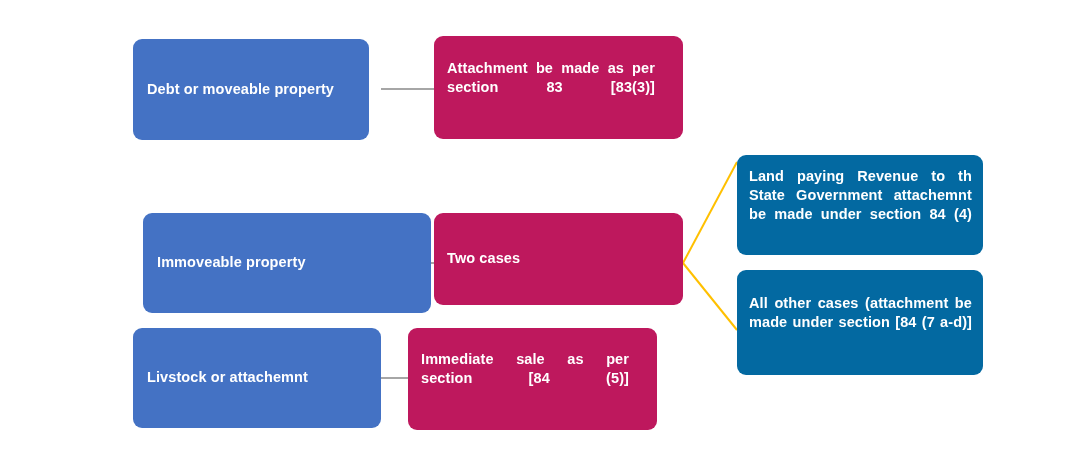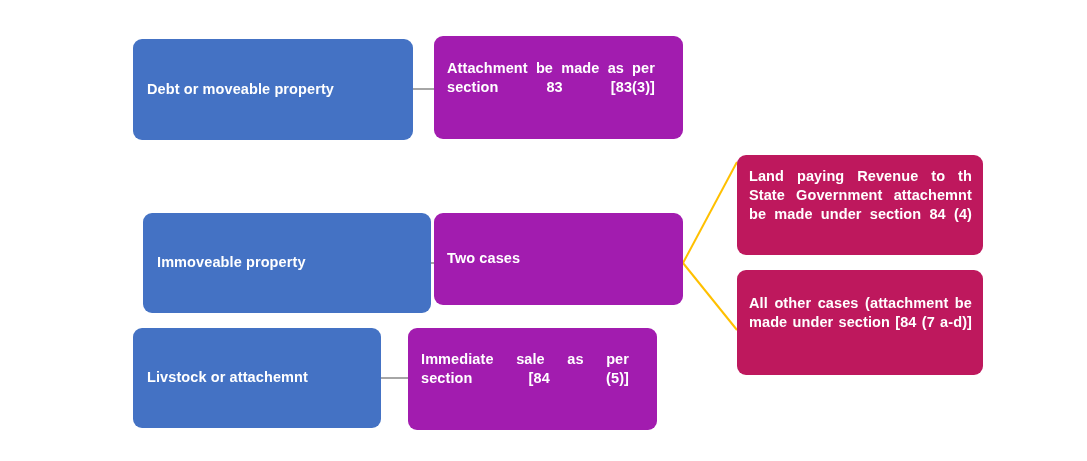--- a/index.html
+++ b/index.html
@@ -35,41 +35,41 @@
     display: block;
     width: 100%;
   }
   
   .node.blue {
     background: #4472C4;
     padding: 6px 14px;
     font-size: 14.5px;
   }
   .node.gray {
-    background: #a21caf;
+    background: #be185d;
     padding: 6px 28px 6px 13px;
     font-size: 14.5px;
   }
   .node.yellow {
-    background: #be185d;
+    background: #0369a1;
     padding: 6px 11px 6px 12px;
     font-size: 14.5px;
   }
   
   .justify .node-text {
     text-align: justify;
     text-align-last: left;
   }
   .justify .node-text::after {
     content: "";
     display: inline-block;
     width: 100%;
   }
   
-  #blue-1  { left: 133px; top: 39px;  width: 280px; height: 101px; }
+  #blue-1  { left: 133px; top: 39px;  width: 236px; height: 101px; }
   #blue-2  { left: 143px; top: 213px; width: 288px; height: 100px; }
   #blue-3  { left: 133px; top: 328px; width: 248px; height: 100px; }
 
   #gray-1  { left: 434px; top: 36px;  width: 249px; height: 103px; }
   #gray-2  { left: 434px; top: 213px; width: 249px; height: 92px; }
   #gray-3  { left: 408px; top: 328px; width: 249px; height: 102px; }
 
   #yellow-1 { left: 737px; top: 155px; width: 246px; height: 100px; }
   #yellow-2 { left: 737px; top: 270px; width: 246px; height: 105px; }
 

